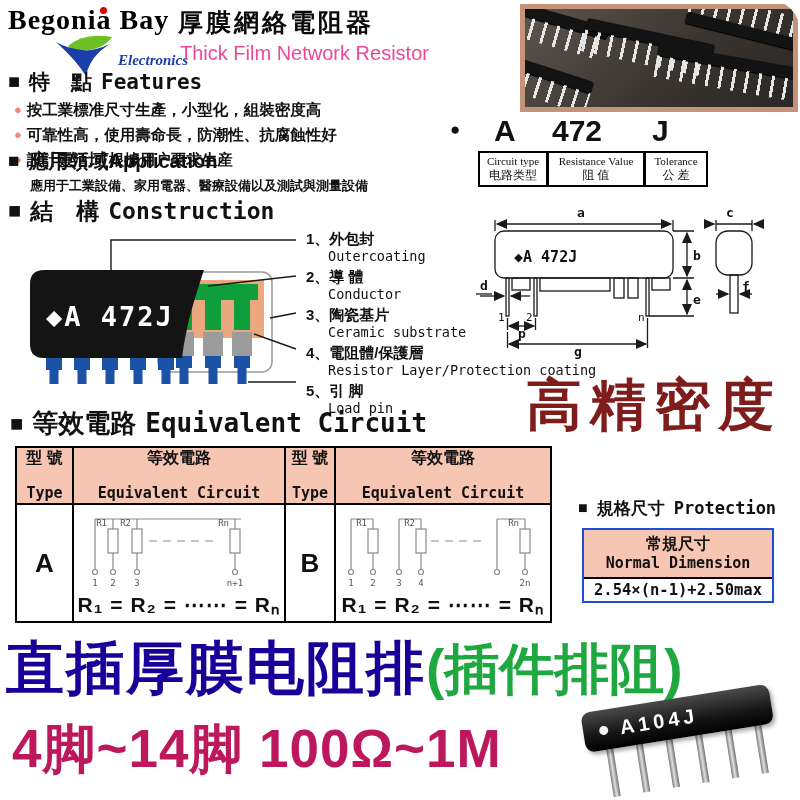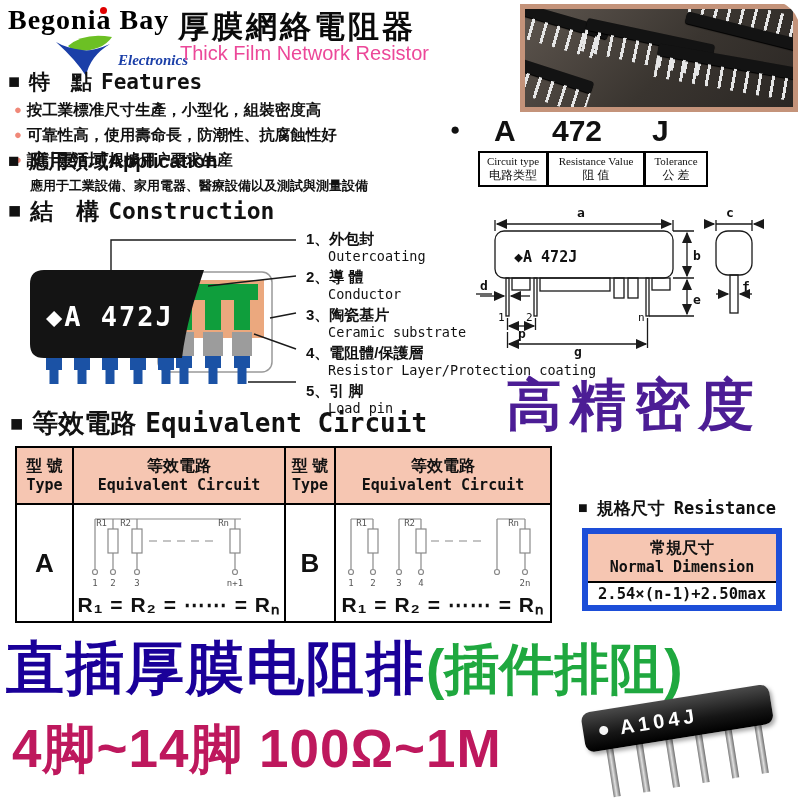--- a/index.html
+++ b/index.html
@@ -8,21 +8,21 @@
   .abs{position:absolute;}
   .mono{font-family:"DejaVu Sans Mono",monospace;}
 
   
   .logo-name{left:8px;top:4px;font-family:"Liberation Serif",serif;font-weight:bold;
              font-size:28px;letter-spacing:1px;color:#000;}
   .logo-dot{left:100px;top:7px;width:7px;height:7px;border-radius:50%;background:#e00000;}
   .logo-sub{left:118px;top:52px;font-family:"Liberation Serif",serif;font-weight:bold;
             font-style:italic;font-size:15px;color:#1b3fa8;}
   
-  .title-zh{left:178px;top:6px;font-size:31px;font-weight:bold;letter-spacing:3px;color:#0a0a0a;}
+  .title-zh{left:178px;top:6px;font-size:25px;font-weight:bold;letter-spacing:3px;color:#0a0a0a;}
   .title-en{left:180px;top:42px;font-size:20px;color:#ec4899;}
 
   
   .photo{left:520px;top:4px;width:268px;height:98px;border:5px solid #c4937a;
          background:linear-gradient(135deg,#5d554e 0%,#3a3530 55%,#2b2724 100%);overflow:hidden;}
   .sip{position:absolute;}
   .sip .bar{height:12px;background:#131313;border-radius:3px;box-shadow:0 1px 1px #000;}
   .sip .pins{height:22px;background:repeating-linear-gradient(90deg,#e6e6e6 0 3px,rgba(0,0,0,0) 3px 13px);}
   .sip .pins.up{margin-bottom:-1px;}
 
@@ -48,39 +48,39 @@
   .pn .dot{position:absolute;left:10px;top:6px;font-size:17px;}
   .pn .code{position:absolute;top:0;font-size:30px;font-weight:bold;}
   .pn .c1{left:54px;} .pn .c2{left:112px;} .pn .c3{left:212px;}
   .pn .box{position:absolute;top:37px;border:2px solid #000;background:#fff;
            text-align:center;font-family:"Liberation Serif",serif;padding:2px 1px;}
   .pn .box .en{font-size:11px;line-height:13px;display:block;}
   .pn .box .zh{font-size:12px;line-height:15px;display:block;}
   .pn .b1{left:38px;width:64px;} .pn .b2{left:107px;width:92px;} .pn .b3{left:204px;width:58px;}
 
   
-  .banner{left:506px;top:368px;font-size:56px;font-weight:bold;color:#4c1d95;letter-spacing:8px;}
+  .banner{left:526px;top:368px;font-size:56px;font-weight:bold;color:#7f1d1d;letter-spacing:8px;}
 
   
   .eq-head{left:10px;top:406px;font-size:26px;}
   .eq-table{left:15px;top:446px;display:grid;grid-template-columns:57px 212px 50px 214px;
             grid-template-rows:57px 116px;border:2px solid #000;}
   .eq-cell{border-right:2px solid #000;border-bottom:2px solid #000;display:flex;
            flex-direction:column;align-items:center;justify-content:center;}
   .eq-cell:nth-child(4n){border-right:none;}
   .eq-cell.last-row{border-bottom:none;}
-  .eq-th{background:#f6c6b2;font-weight:bold;}
+  .eq-th{background:#f6c6b2;font-weight:bold;justify-content:space-between;}
   .eq-th .zh{font-size:16px;line-height:20px;}
   .eq-th .en{font-family:"DejaVu Sans Mono",monospace;font-size:15px;line-height:19px;}
   .eq-type{font-size:26px;font-weight:bold;}
   .formula{font-size:21px;font-weight:bold;letter-spacing:1px;margin-top:1px;}
 
   
   .dim-head{left:578px;top:497px;font-size:17px;}
-  .dim-table{left:582px;top:528px;width:188px;border:6px solid #1d4ed8;text-align:center;}
+  .dim-table{left:582px;top:528px;width:188px;border:2px solid #1d4ed8;text-align:center;}
   .dim-th{background:#f6c6b2;border-bottom:2px solid #000;padding:4px 0;}
   .dim-th .zh{font-size:16px;font-weight:bold;line-height:20px;display:block;}
   .dim-th .en{font-family:"DejaVu Sans Mono",monospace;font-size:15px;font-weight:bold;line-height:19px;display:block;}
   .dim-val{font-family:"DejaVu Sans Mono",monospace;font-size:15.5px;font-weight:bold;padding:2px 0;}
 
   
   .foot1{left:6px;top:630px;white-space:nowrap;font-weight:bold;}
   .foot1 .blue{font-size:58px;color:#1a0099;letter-spacing:2px;}
   .foot1 .green{font-size:55px;color:#1fa83f;}
   .foot2{left:12px;top:714px;font-size:53px;font-weight:bold;color:#be185d;letter-spacing:1px;white-space:nowrap;}
@@ -404,21 +404,21 @@
           <text x="188" y="77" text-anchor="middle">2n</text>
         </g>
       </svg>
       <div class="formula">R₁ = R₂ =  ⋯⋯ = Rₙ</div>
     </div>
   </div>
 
   <div class="abs sec-head dim-head">
     <span class="marker">■</span>
     <span>規格尺寸</span>
-    <span class="mono">Resistance</span>
+    <span class="mono">Protection</span>
   </div>
   <div class="abs dim-table">
     <div class="dim-th">
       <span class="zh">常規尺寸</span>
       <span class="en">Normal Dimension</span>
     </div>
     <div class="dim-val">2.54×(n-1)+2.50max</div>
   </div>
 
   <div class="abs foot1">

